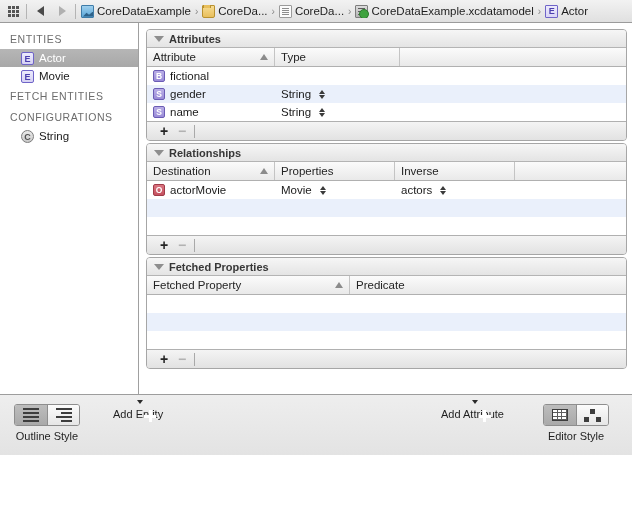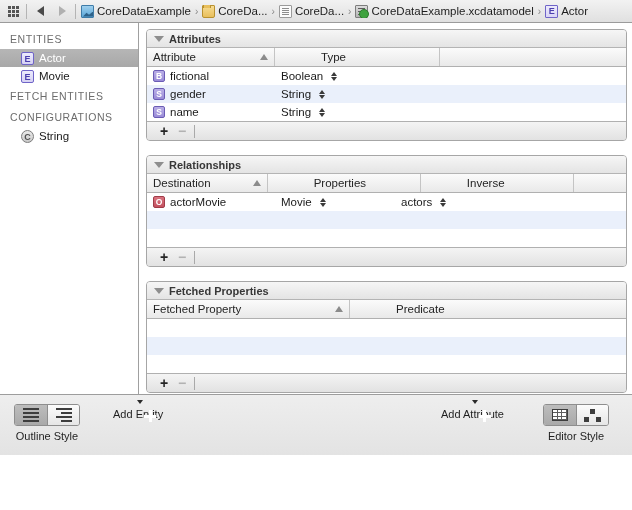--- a/index.html
+++ b/index.html
@@ -72,29 +72,29 @@
   .sb-label { font-size: 11.5px; color: #1a1a1a; }
   .badge { width: 13px; height: 13px; flex: 0 0 13px; border-radius: 2px; font-size: 9px;
     font-weight: bold; text-align: center; line-height: 12px; }
   .badge-e { background: linear-gradient(to bottom,#ecebfd,#d6d2f3); border: 1px solid #6f64c8; color: #4b3fae; }
   .badge-c { background: linear-gradient(to bottom,#eaeaea,#c9c9c9); border: 1px solid #7c7c7c; color: #4f4f4f;
     border-radius: 50%; }
 
   
   .editor { flex: 1 1 auto; background: #ffffff; padding: 6px 5px 0 7px; overflow: hidden; }
   .panel { background: #f0f0f0; border: 1px solid #a6a6a6; border-radius: 4px;
-    margin-bottom: 14px; overflow: hidden; }
+    margin-bottom: 2px; overflow: hidden; }
   .panel-head { height: 18px; display: flex; align-items: center; gap: 5px; padding-left: 7px;
     background: linear-gradient(to bottom,#f6f6f6,#e4e4e4); border-bottom: 1px solid #b4b4b4; cursor: default; }
   .disc { width: 0; height: 0; border-left: 5px solid transparent; border-right: 5px solid transparent;
     border-top: 6px solid #8e8e8e; }
   .panel-title { font-size: 11px; font-weight: bold; color: #373737; }
 
   .thead { display: flex; height: 19px; background: linear-gradient(to bottom,#fbfbfb,#e9e9e9);
-    border-bottom: 1px solid #b0b0b0; gap: 40px; }
+    border-bottom: 1px solid #b0b0b0; }
   .th { display: flex; align-items: center; padding: 0 6px; font-size: 11.5px; color: #242424;
     border-right: 1px solid #c4c4c4; cursor: default; position: relative; }
   .th:last-child { border-right: none; }
   .sortarr { width: 0; height: 0; border-left: 4px solid transparent; border-right: 4px solid transparent;
     border-bottom: 6px solid #8b8b8b; margin-left: auto; }
 
   .tbody { background: #ffffff; }
   .trow { display: flex; height: 18px; align-items: center; }
   .trow.alt { background: #eaf0fb; }
   .tcell { display: flex; align-items: center; gap: 5px; padding: 0 6px; font-size: 11.5px;
@@ -255,27 +255,20 @@
             <span>Type</span>
           </div>
           <div class="th" style="flex:1 1 auto"></div>
         </div>
         <div class="tbody">
           <div class="trow">
             <div class="tcell" style="width:128px">
               <span class="badge-t">B</span>
               <span>fictional</span>
             </div>
-            <div class="tcell" style="width:125px">
-              <span>Boolean</span>
-              <span class="stepper">
-                  <i class="up"></i>
-                  <i class="dn"></i>
-                </span>
-            </div>
           </div>
           <div class="trow alt">
             <div class="tcell" style="width:128px">
               <span class="badge-t">S</span>
               <span>gender</span>
             </div>
             <div class="tcell" style="width:125px">
               <span>String</span>
               <span class="stepper">
                   <i class="up"></i>

